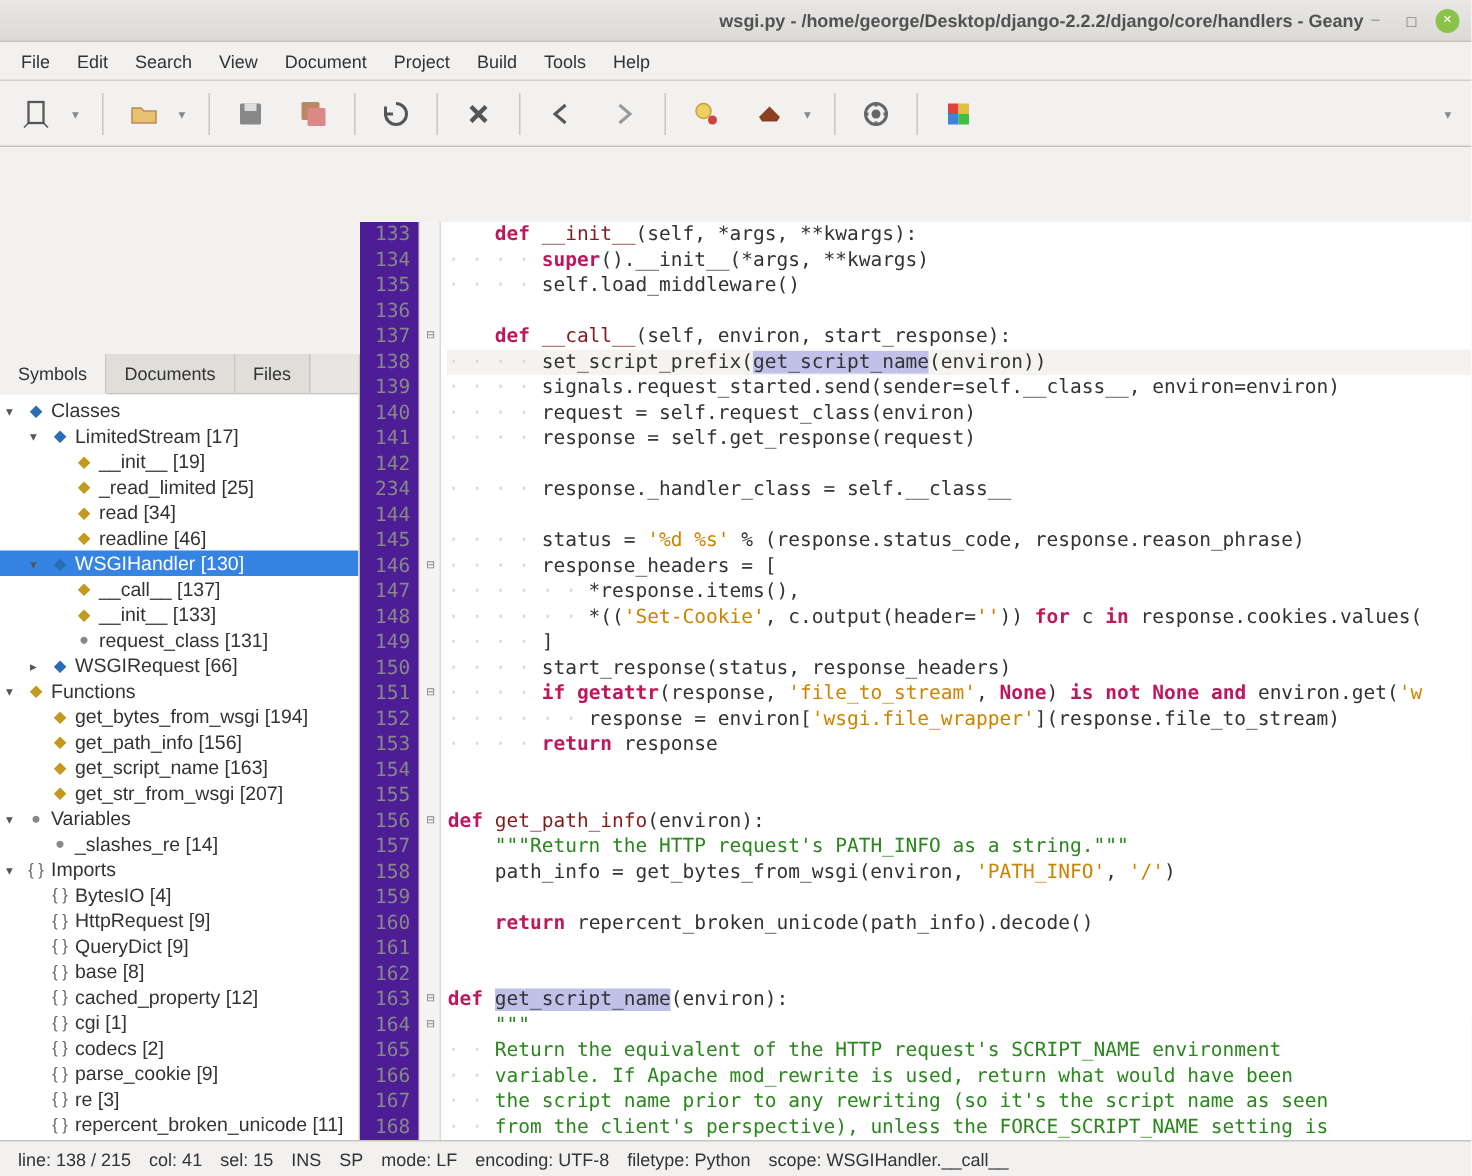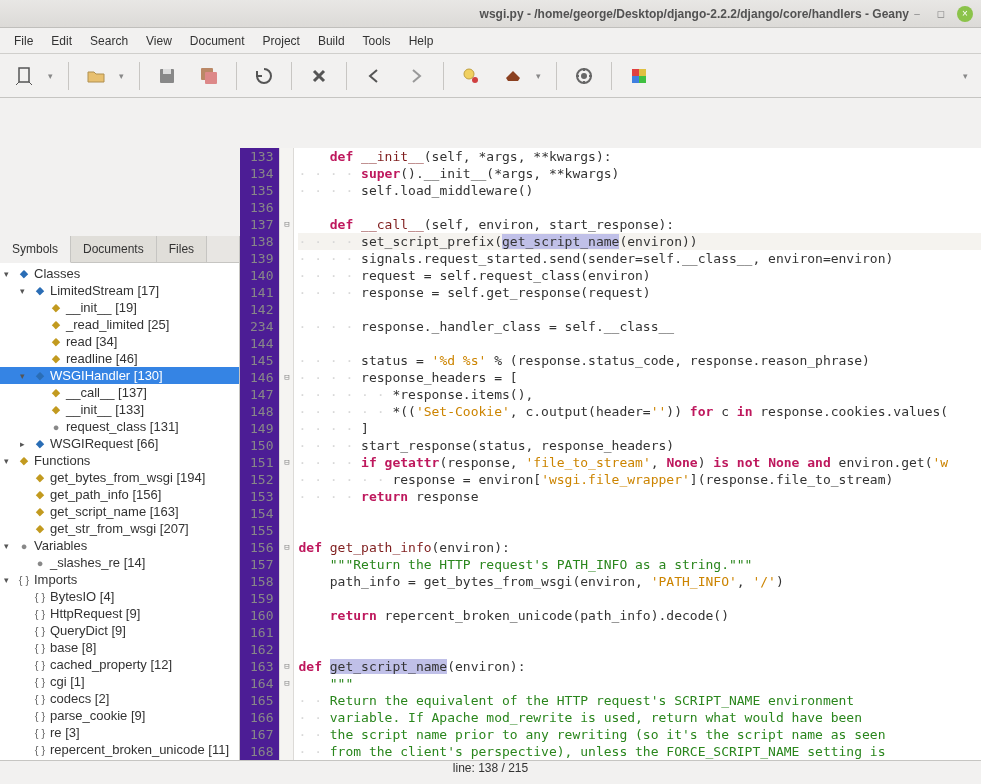--- a/index.html
+++ b/index.html
@@ -44,21 +44,21 @@
 .fold-mark { font-size: 9px; color: #888; text-align: center; }
 .code { flex: 1; padding-left: 4px; white-space: pre; overflow: hidden; color: #333; }
 .code-line { height: 17px; }
 .code-line.current { background: #f5f3ef; }
 .kw { color: #be185d; font-weight: bold; }
 .fn-name { color: #7f1d1d; }
 .str { color: #cc8400; }
 .doc { color: #2a861d; }
 .ws-dot { color: #d8d8d8; }
 .hl { background: #c0c0e8; }
-.statusbar { height: 24px; background: #f2f1f0; border-top: 1px solid #c6c5c2; display: flex; align-items: center; padding: 0 12px; gap: 32px; color: #333; font-size: 12px; flex-direction: column; }
+.statusbar { height: 24px; background: #f2f1f0; border-top: 1px solid #c6c5c2; display: flex; align-items: center; padding: 0 12px; gap: 12px; color: #333; font-size: 12px; }
 </style>
 </head>
 <body>
 
 <div class="titlebar">
   <div class="titlebar-title">wsgi.py - /home/george/Desktop/django-2.2.2/django/core/handlers - Geany</div>
   <div class="titlebar-controls">
     <div class="titlebar-btn win-min">–</div>
     <div class="titlebar-btn win-max">◻</div>
     <div class="titlebar-btn win-close">×</div>

